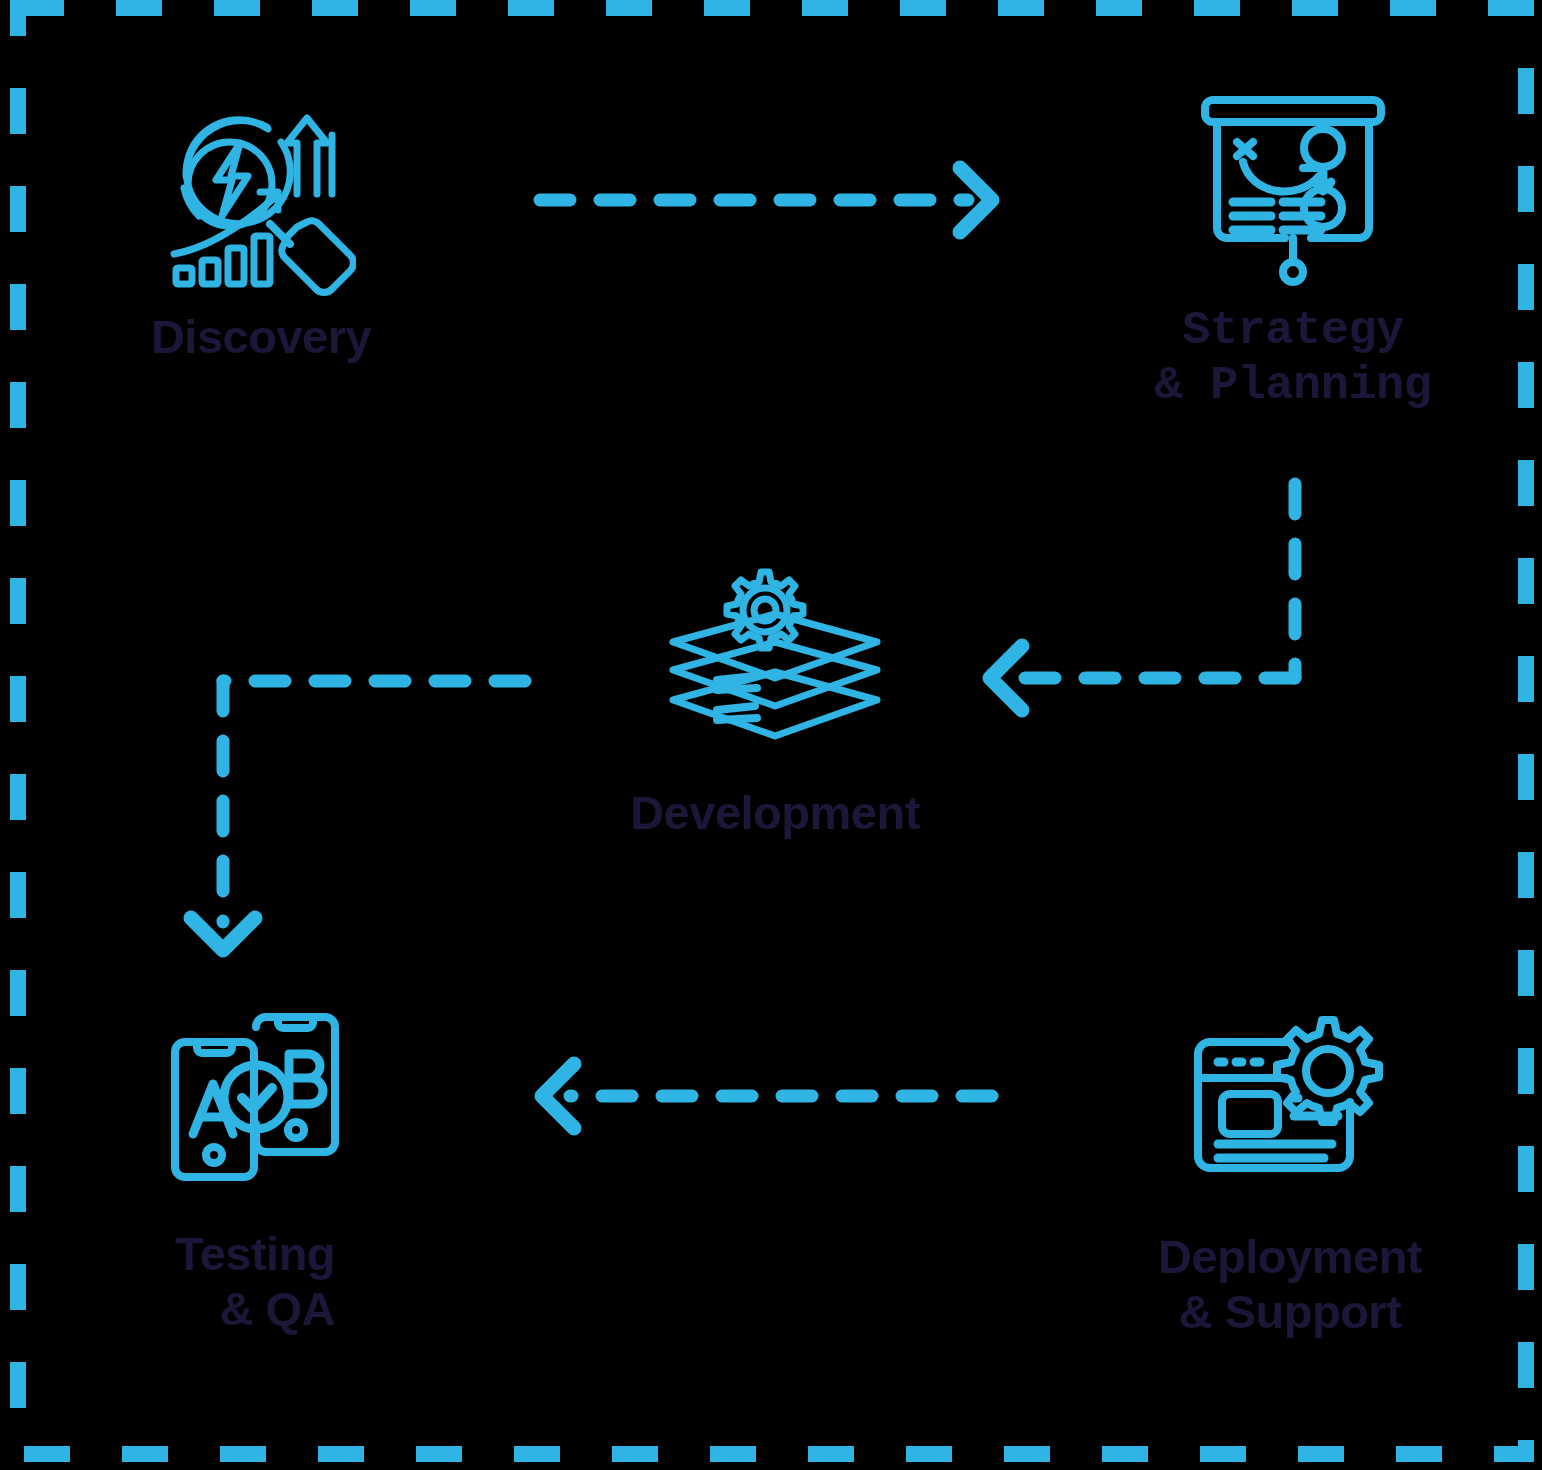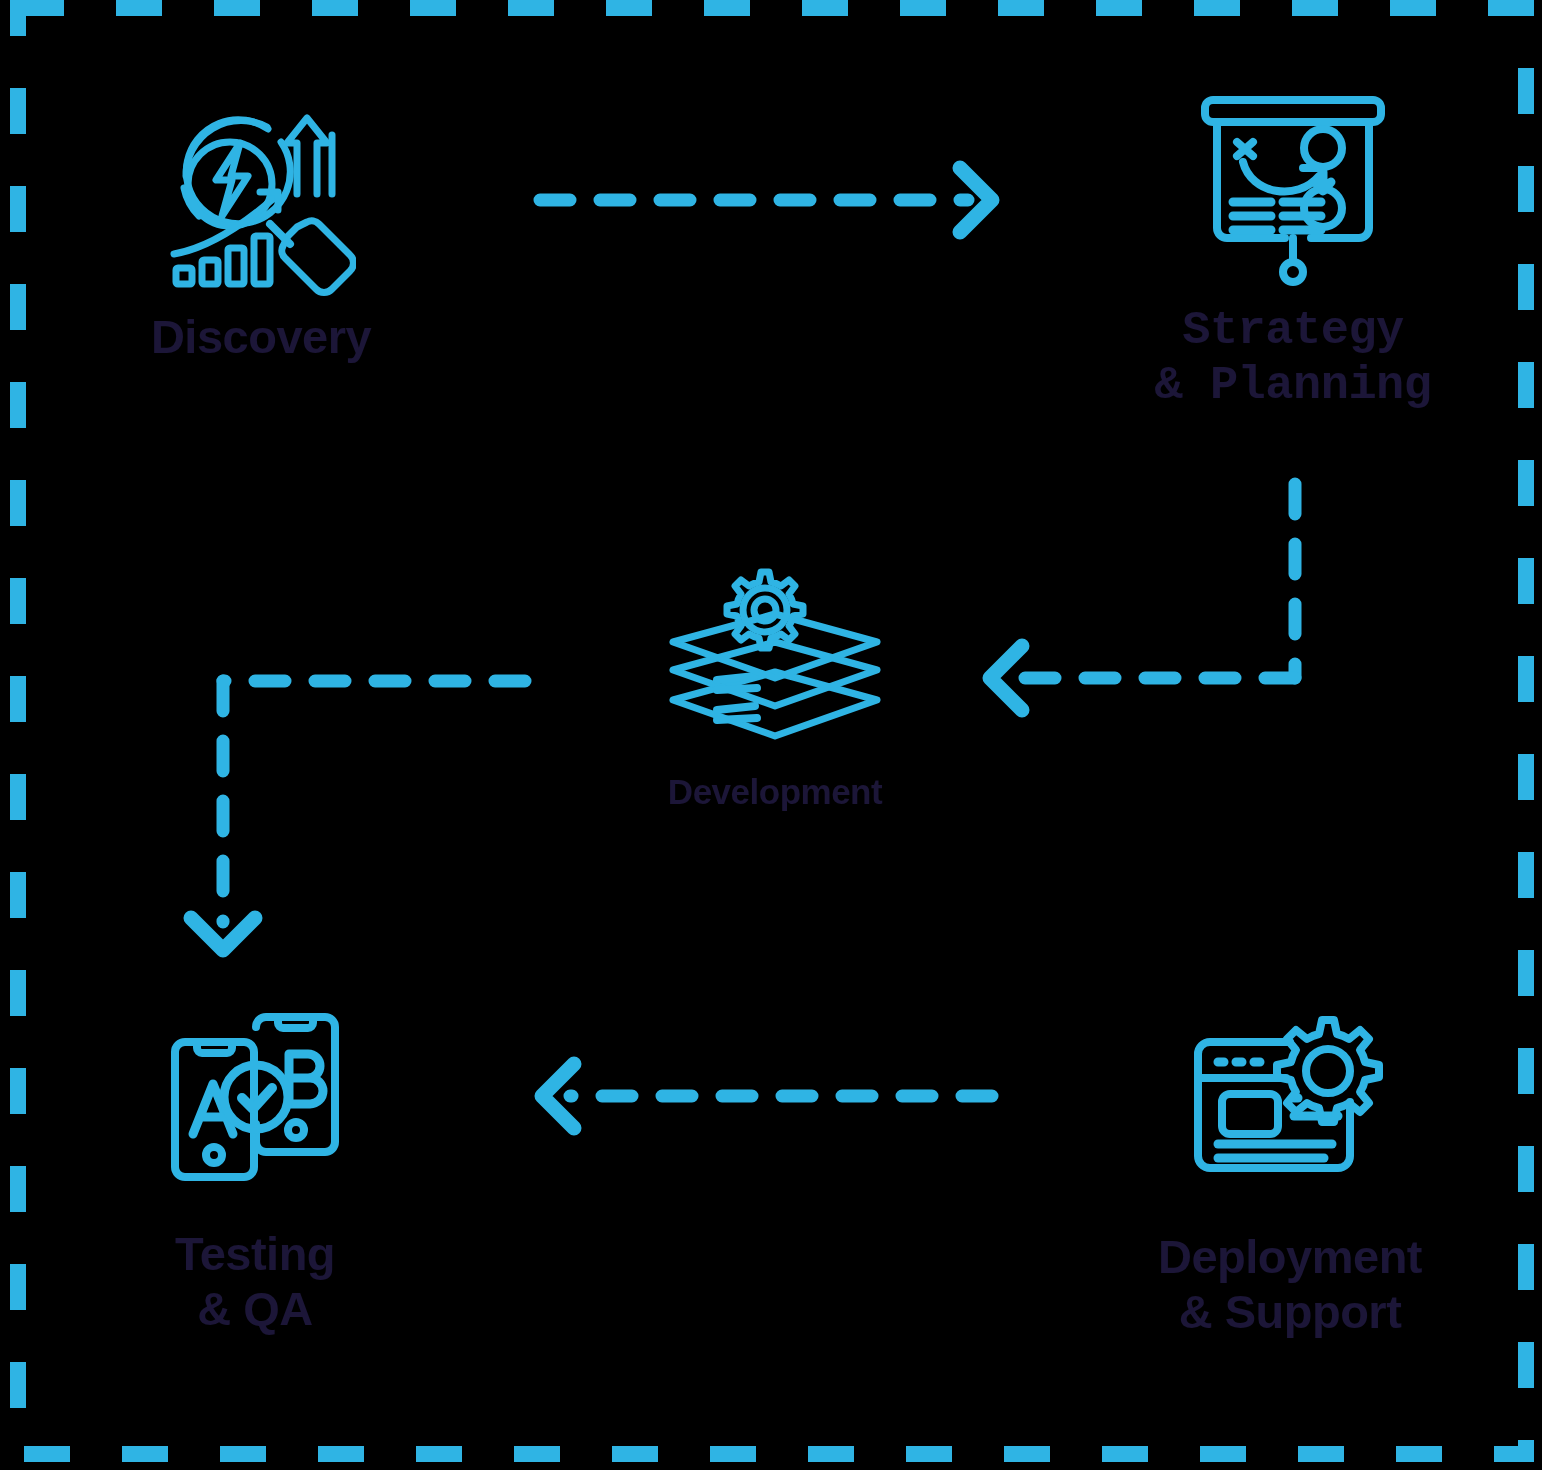--- a/index.html
+++ b/index.html
@@ -50,24 +50,24 @@
   }
 
   
   #node-discovery   { left: 96px;  top: 96px;  width: 330px; }
   #node-discovery .node-label { font-size: 47px; }
 
   #node-strategy    { left: 1128px; top: 90px; width: 330px; font-family: Liberation Mono, monospace; }
   #node-strategy .node-label { font-size: 47px; }
 
   #node-development { left: 585px; top: 560px; width: 380px; }
-  #node-development .node-label { font-size: 35px; margin-top: 12px; }
+  #node-development .node-label { font-size: 47px; margin-top: 26px; }
 
   #node-testing     { left: 90px;  top: 1012px; width: 330px; }
-  #node-testing .node-label { font-size: 47px; margin-top: 40px; }
+  #node-testing .node-label { font-size: 47px; margin-top: 40px; text-align: right; }
 
   #node-deployment  { left: 1110px; top: 1010px; width: 360px; }
   #node-deployment .node-label { font-size: 47px; margin-top: 40px; }
 
   
   .connector {
     position: absolute;
     pointer-events: none;
     line-height: 0;
   }

